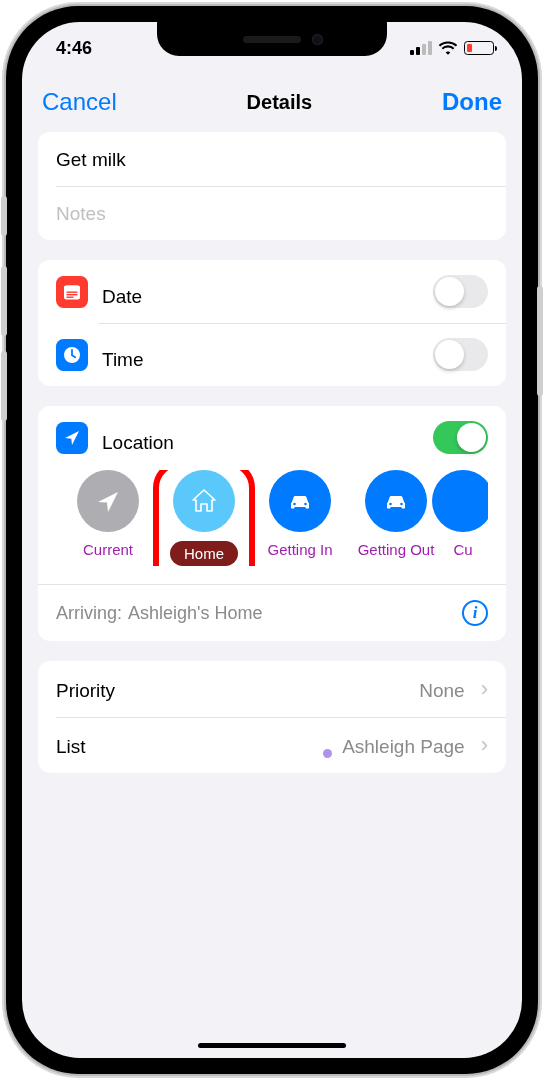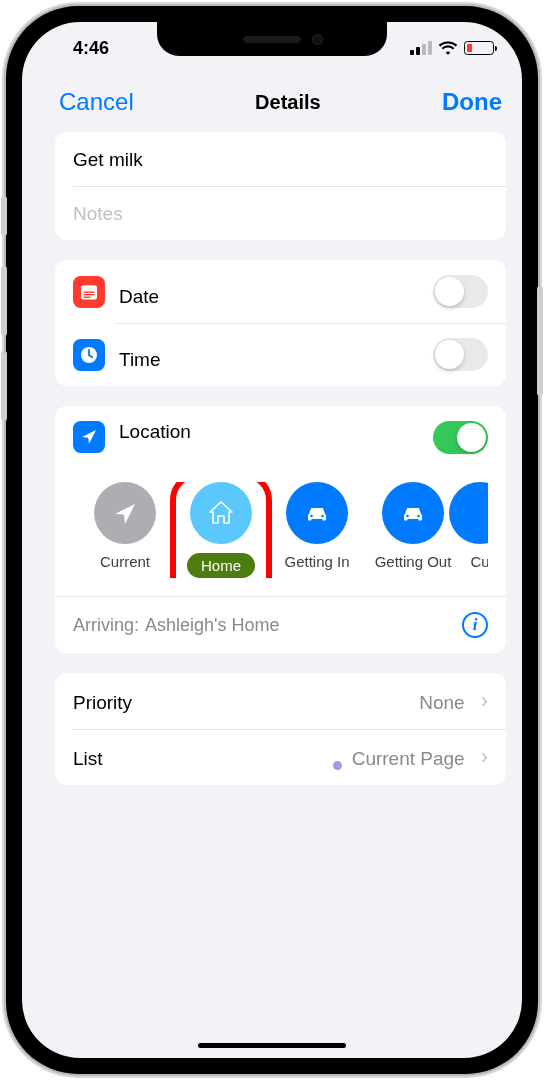--- a/index.html
+++ b/index.html
@@ -3,21 +3,21 @@
   <meta charset="utf-8">
   <style>
     * { margin:0; padding:0; box-sizing:border-box; font-family:-apple-system,BlinkMacSystemFont,"Helvetica Neue",sans-serif; -webkit-font-smoothing:antialiased; }
     body { background:#fff; display:flex; justify-content:center; align-items:flex-start; padding:6px; }
     .device { width:532px; height:1068px; background:#000; border-radius:72px; padding:16px; position:relative; box-shadow:0 0 0 2px #b9b9b9, 0 0 0 4px #d8d8d8; }
     .side-btn { position:absolute; background:#cfcfcf; border-radius:3px; }
     .sb1 { left:-5px; top:190px; width:6px; height:40px; }
     .sb2 { left:-5px; top:260px; width:6px; height:70px; }
     .sb3 { left:-5px; top:345px; width:6px; height:70px; }
     .sb4 { right:-5px; top:280px; width:6px; height:110px; }
-    .screen { width:100%; height:100%; background:#f2f2f7; border-radius:58px; overflow:hidden; position:relative;padding-left:17px; }
+    .screen { width:100%; height:100%; background:#f2f2f7; border-radius:58px; overflow:hidden; position:relative; }
     .notch { position:absolute; top:0; left:50%; transform:translateX(-50%); width:230px; height:34px; background:#000; border-bottom-left-radius:22px; border-bottom-right-radius:22px; z-index:10; display:flex; align-items:center; justify-content:center; gap:40px; }
     .speaker { width:58px; height:7px; background:#1a1a1a; border-radius:4px; }
     .cam { width:11px; height:11px; border-radius:50%; background:#111; position:absolute; right:64px; top:12px; box-shadow:inset 0 0 2px #2a3a6a; }
     .statusbar { height:52px; padding:0 28px 0 34px; display:flex; justify-content:space-between; align-items:center; font-weight:600; font-size:18px; }
     .status-icons { display:flex; align-items:center; gap:6px; }
     .signal { display:flex; align-items:flex-end; gap:2px; }
     .signal span { width:4px; background:#000; border-radius:1px; }
     .signal span.dim { background:#bbb; }
     .s1{height:5px}.s2{height:8px}.s3{height:11px}.s4{height:14px}
     .wifi { width:20px; height:14px; }
@@ -37,29 +37,29 @@
     .notes { color:#c0c0c4; font-size:19px; }
     .icon-box { width:32px; height:32px; border-radius:7.5px; display:flex; align-items:center; justify-content:center; margin-right:14px; flex-shrink:0; }
     .ib-red { background:#ff3b30; }
     .ib-blue { background:#007aff; }
     .row-label { font-size:19px; color:#000; flex:1; }
     .toggle { width:55px; height:33px; border-radius:17px; background:#e9e9eb; position:relative; flex-shrink:0; }
     .toggle .knob { width:29px; height:29px; border-radius:50%; background:#fff; position:absolute; top:2px; left:2px; box-shadow:0 2px 4px rgba(0,0,0,.2); transition:left .1s; }
     .toggle.on { background:#34c759; }
     .toggle.on .knob { left:24px; }
     .loc-row { flex-direction:column; align-items:stretch; padding-bottom:18px; }
-    .loc-head { display:flex; align-items:flex-start; width:100%; margin-bottom:12px; }
+    .loc-head { display:flex; align-items:flex-end; width:100%; margin-bottom:0; }
     .loc-options { display:flex; gap:0; overflow-x:hidden; margin-top:16px; margin-left:4px; }
     .loc-opt { display:flex; flex-direction:column; align-items:center; width:96px; flex-shrink:0; }
     .loc-circle { width:62px; height:62px; border-radius:50%; display:flex; align-items:center; justify-content:center; margin-bottom:9px; }
     .lc-gray { background:#aeaeb2; }
     .lc-lblue { background:#5ac8fa; }
     .lc-blue { background:#007aff; }
-    .loc-label { font-size:15px; color:#404040; white-space:nowrap; }
-    .loc-pill { background:#4d7c0f; color:#fff; padding:4px 14px; border-radius:14px; font-size:15px; font-weight:500; }
+    .loc-label { font-size:15px; color:#a21caf; white-space:nowrap; }
+    .loc-pill { background:#7f1d1d; color:#fff; padding:4px 14px; border-radius:14px; font-size:15px; font-weight:500; }
     .highlight { position:absolute; border:6px solid #ff0000; border-radius:28px; width:102px; height:152px; z-index:5; pointer-events:none; }
     .arr-row { padding:15px 18px; border-top:1px solid #e3e3e6; display:flex; align-items:center; }
     .arr-label { color:#8a8a8e; font-size:18px; }
     .arr-val { color:#8a8a8e; font-size:18px; margin-left:6px; flex:1; }
     .info-btn { width:26px; height:26px; border:2px solid #007aff; border-radius:50%; color:#007aff; display:flex; align-items:center; justify-content:center; font-family:Georgia,serif; font-style:italic; font-size:17px; font-weight:600; }
     .value-label { color:#8a8a8e; font-size:19px; margin-right:16px; }
     .chevron { color:#c5c5c8; font-size:22px; font-weight:300; }
     .bullet { width:9px; height:9px; border-radius:50%; background:#af92ec; margin-right:10px; }
     .home-ind { position:absolute; bottom:10px; left:50%; transform:translateX(-50%); width:148px; height:5.5px; background:#000; border-radius:3px; }
     svg { display:block; }
@@ -209,21 +209,21 @@
 
       <div class="card">
         <div class="row">
           <span class="row-label">Priority</span>
           <span class="value-label">None</span>
           <span class="chevron">›</span>
         </div>
         <div class="row">
           <span class="row-label">List</span>
           <span class="bullet"></span>
-          <span class="value-label">Current Page</span>
+          <span class="value-label">Ashleigh Page</span>
           <span class="chevron">›</span>
         </div>
       </div>
     </div>
 
     <div class="home-ind"></div>
   </div>
 </div>
 
 </body></html>

